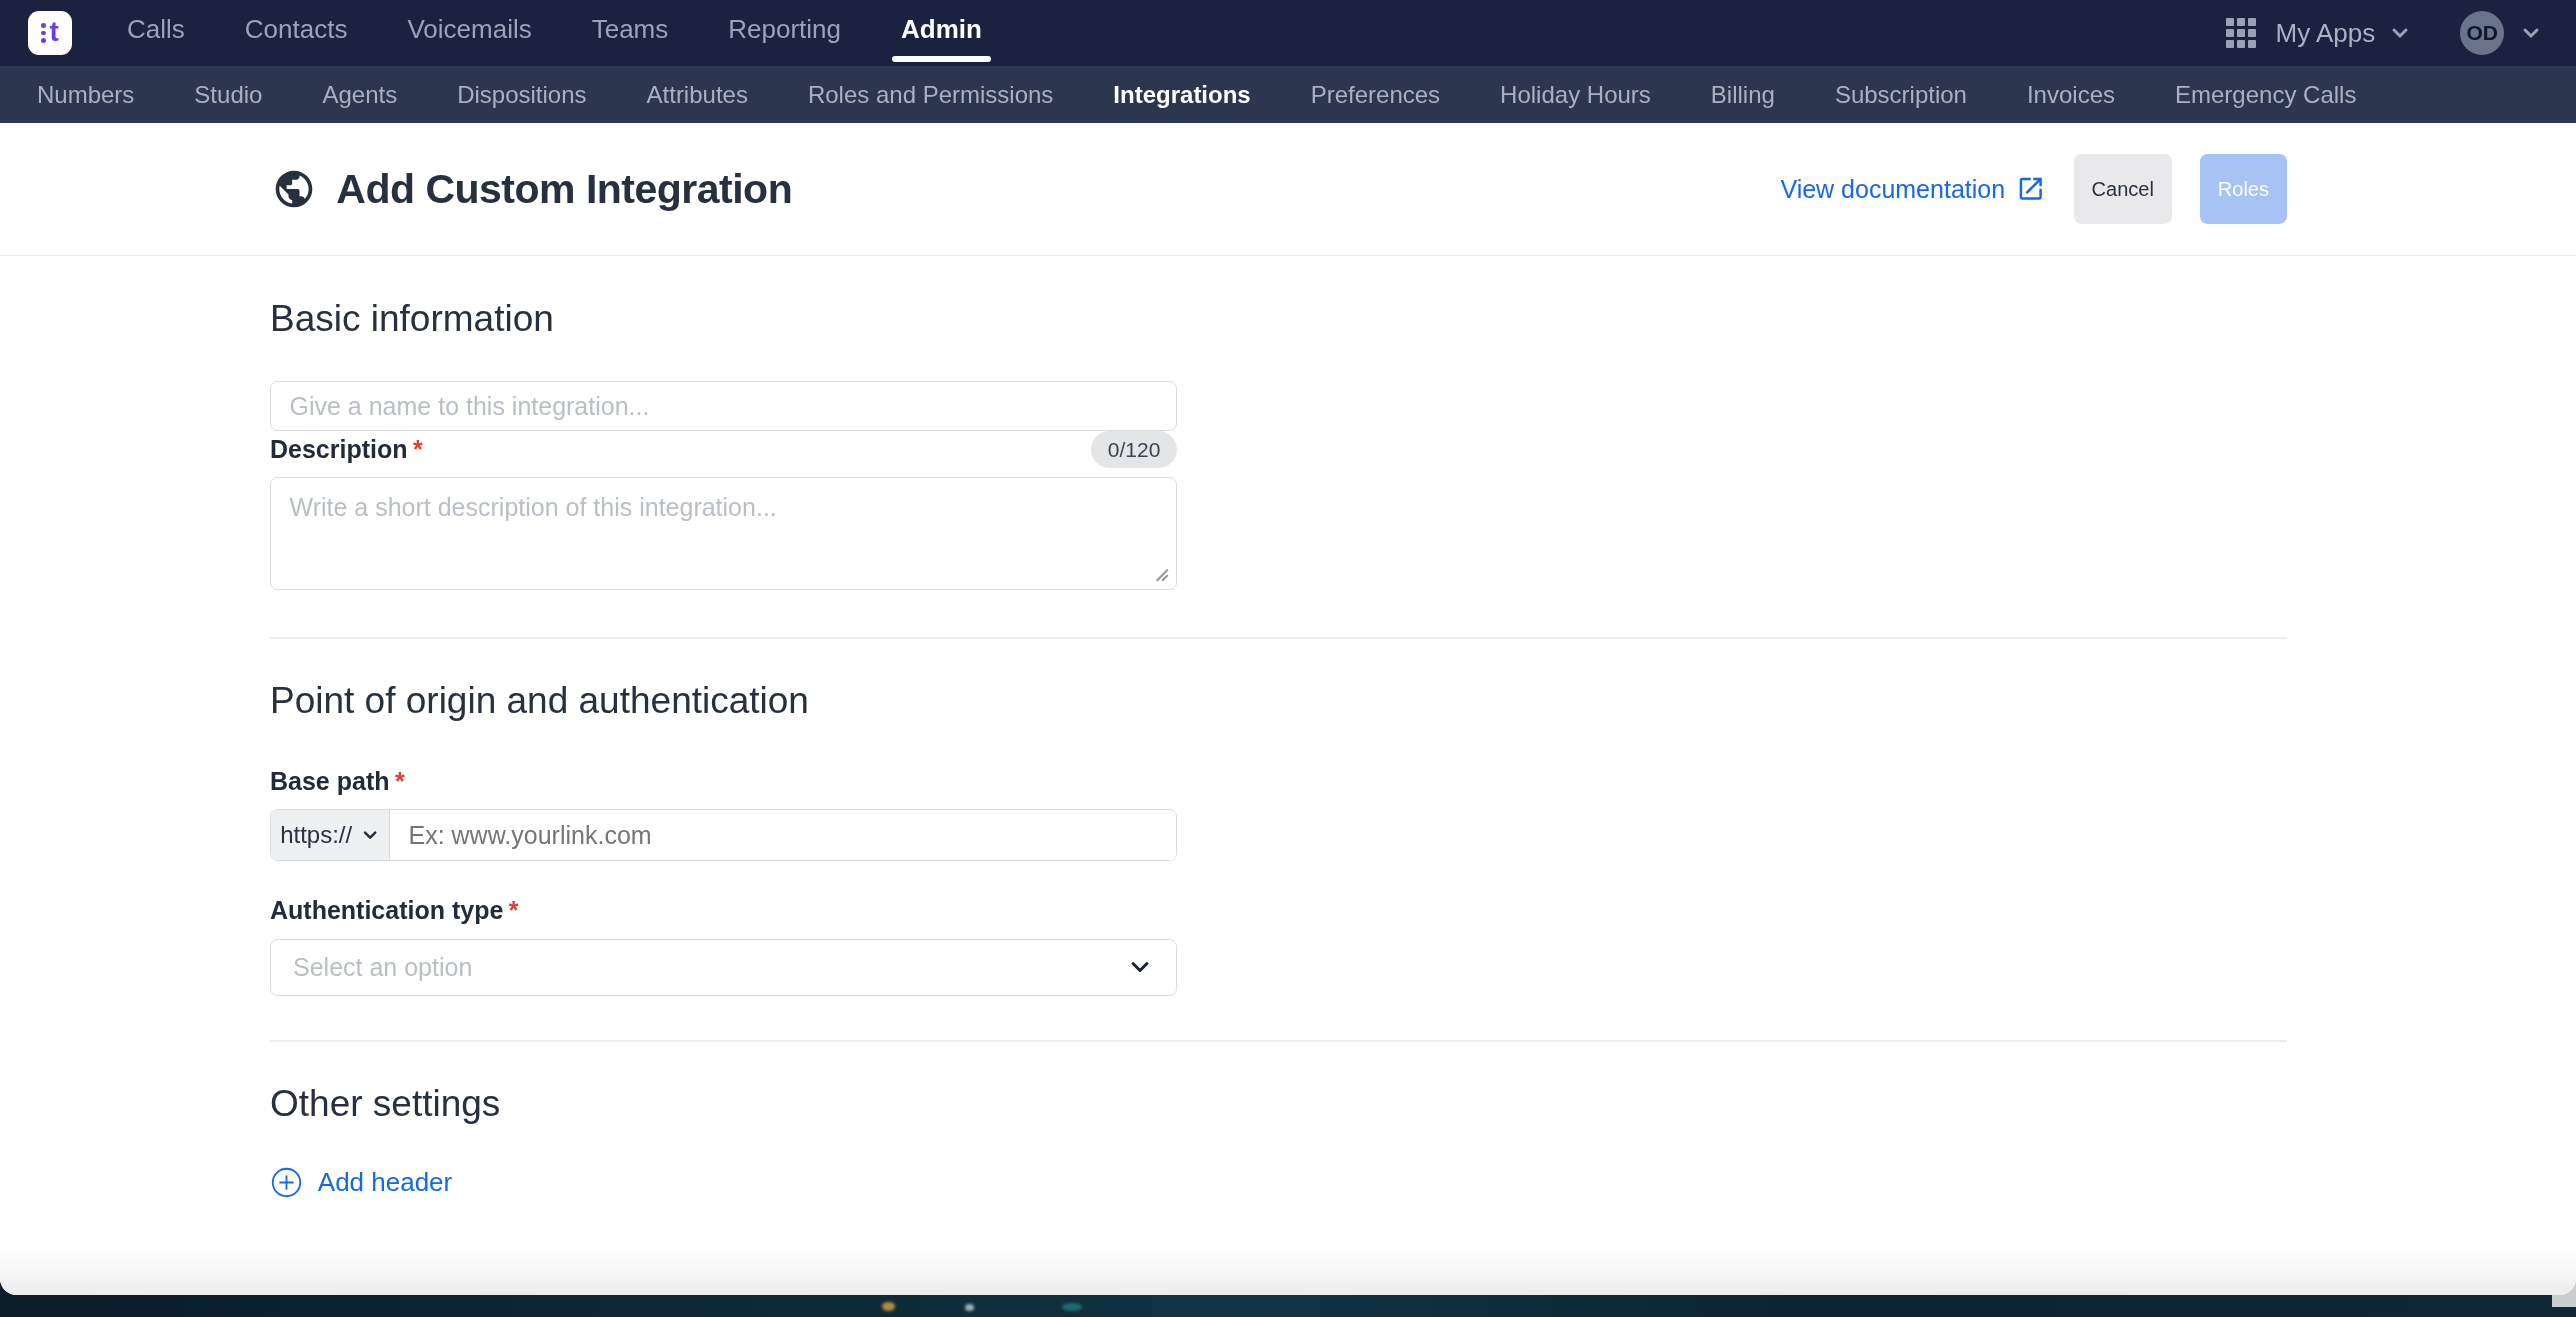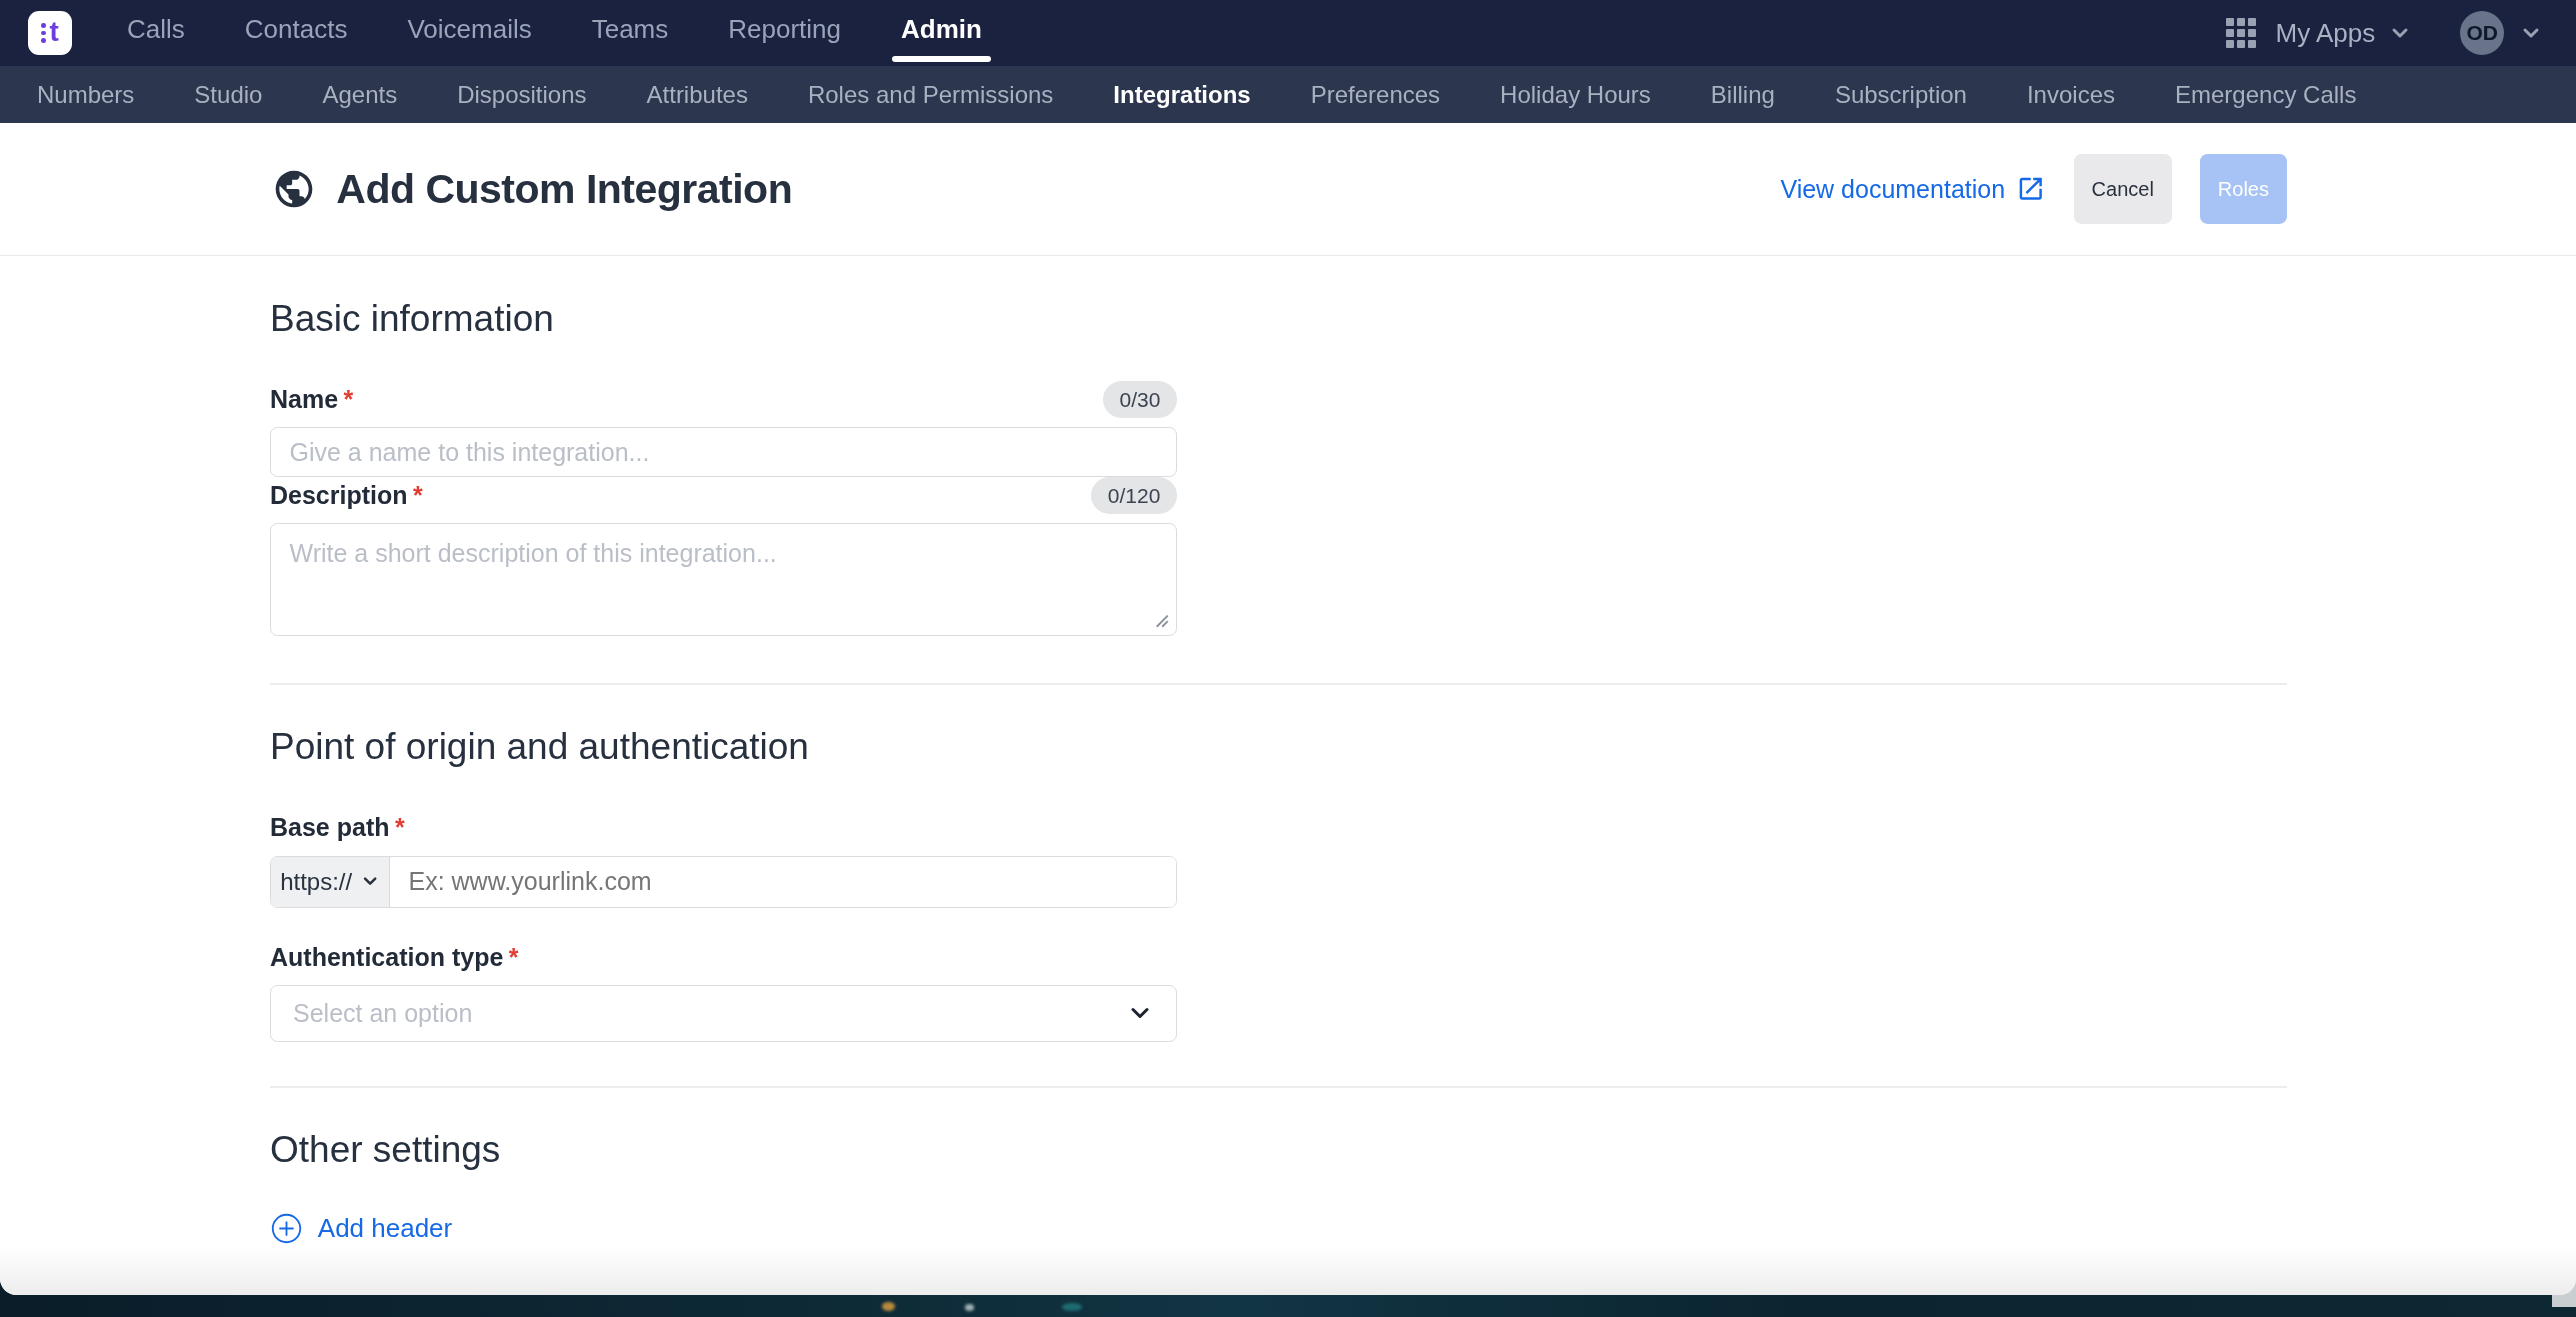--- a/index.html
+++ b/index.html
@@ -169,26 +169,20 @@
         <button class="btn btn-save" disabled="">Roles</button>
       </div>
     </header>
 
     <main class="main">
 
       <section>
         <h2 class="section-heading">Basic information</h2>
 
         <div class="field">
-          <div class="field-row">
-            <span class="field-label">
-              <span>Name</span><span class="req">*</span>
-            </span>
-            <span class="pill">0/30</span>
-          </div>
           <input class="text-input name-input" type="text" placeholder="Give a name to this integration..." style="">
         </div>
 
         <div class="field">
           <div class="field-row">
             <span class="field-label">
               <span>Description</span><span class="req">*</span>
             </span>
             <span class="pill">0/120</span>
           </div>

